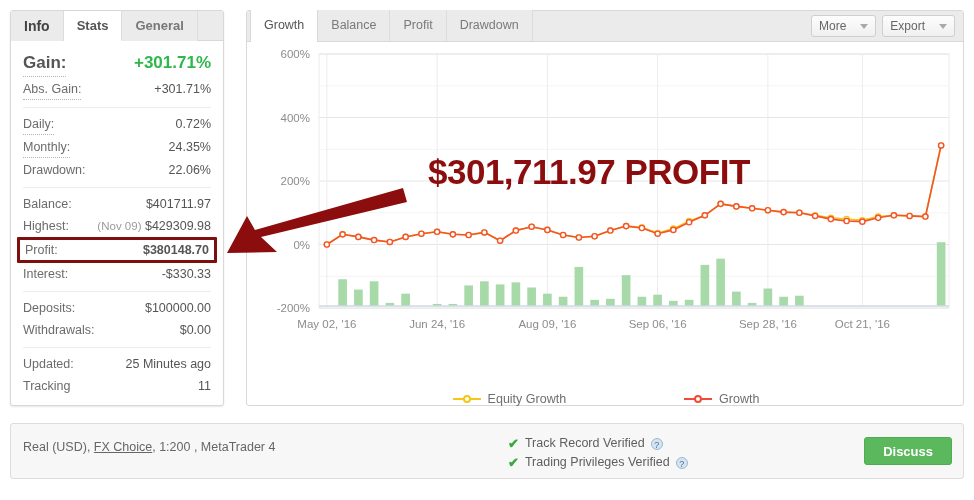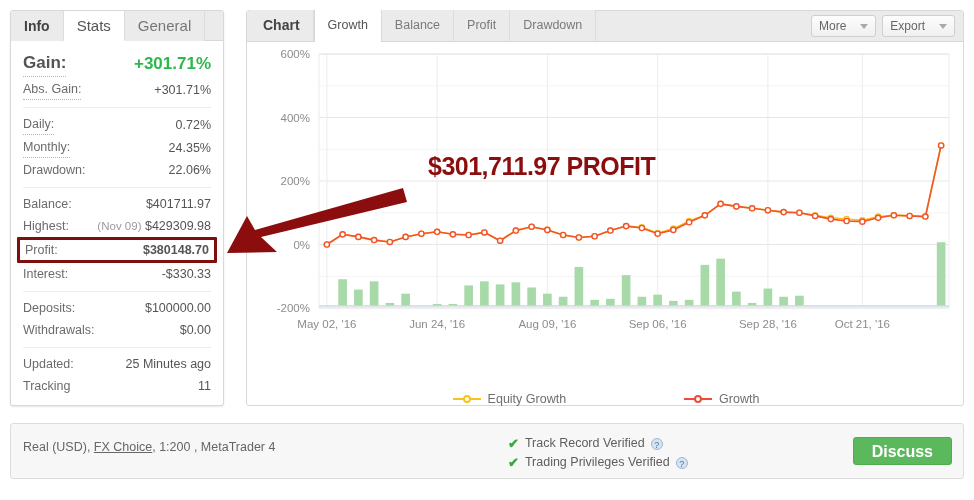--- a/index.html
+++ b/index.html
@@ -39,39 +39,40 @@
   .panel-tabs {
     display: flex;
     height: 30px;
     background: #ebebeb;
     border-bottom: 1px solid #d8d8d8;
   }
   .panel-tab {
     padding: 0 13px;
     height: 30px;
     line-height: 30px;
-    font-size: 15px;
+    font-size: 13px;
     color: #777;
     background: #ebebeb;
     border-right: 1px solid #dcdcdc;
     cursor: pointer;
     white-space: nowrap;
+    font-weight: bold;
   }
   .panel-tab.bold { font-weight: bold; color: #444; font-size: 14px; }
   .panel-tab.active {
     background: #ffffff;
     color: #555;
     border-bottom: 1px solid #ffffff;
     margin-bottom: -1px;
   }
   .stats-body { padding: 7px 12px 0 12px; }
   .srow {
     display: flex;
     justify-content: space-between;
-    align-items: center;
+    align-items: flex-start;
     font-size: 12.5px;
     color: #666;
     line-height: 20px;
     padding: 1px 0;
     gap: 28px;
   }
   .srow .lbl { color: #6b6b6b; }
   .srow .lbl.dotted { border-bottom: 1px dotted #b4b4b4; }
   .srow .val { color: #555; text-align: right; }
   .srow.big { font-size: 17px; line-height: 26px; padding-top: 2px; }
@@ -170,21 +171,21 @@
     gap: 118px;
     font-size: 12.5px;
     color: #6f6f6f;
   }
   .lg-item { display: flex; align-items: center; gap: 7px; cursor: pointer; }
 
   
   #annot-text {
     position: absolute;
     left: 428px; top: 152px;
-    font-size: 25px;
+    font-size: 35px;
     font-weight: bold;
     color: #8c0d0d;
     letter-spacing: -0.5px;
     white-space: nowrap;
   }
   #annot-arrow { position: absolute; left: 225px; top: 180px; }
 
   
   #footer {
     position: absolute;
@@ -219,21 +220,21 @@
   }
   #discuss-btn {
     position: absolute;
     right: 11px; top: 13px;
     height: 28px; line-height: 28px;
     padding: 0 18px;
     background: #5cb85c;
     border: 1px solid #4cae4c;
     border-radius: 3px;
     color: #fff;
-    font-size: 16px;
+    font-size: 13px;
     font-weight: bold;
     cursor: pointer;
   }
 </style>
 </head>
 <body>
 
 <div id="root">
 
   <div id="stats-panel">
@@ -298,21 +299,20 @@
         <div class="srow">
           <span class="lbl">Tracking</span>
           <span class="val"><span>11</span></span>
         </div>
       </div>
   </div>
 
   <div id="chart-panel">
     <div class="chart-tabbar">
       <div id="chart-tabs" style="display:flex;align-items:flex-end;">
-          <div class="ctab bold">Chart</div>
           <div class="ctab active">Growth</div>
           <div class="ctab">Balance</div>
           <div class="ctab">Profit</div>
           <div class="ctab">Drawdown</div>
         </div>
       <div class="tb-right">
         <div class="tb-btn">
           <span>More</span>
           <span class="caret"></span>
         </div>

